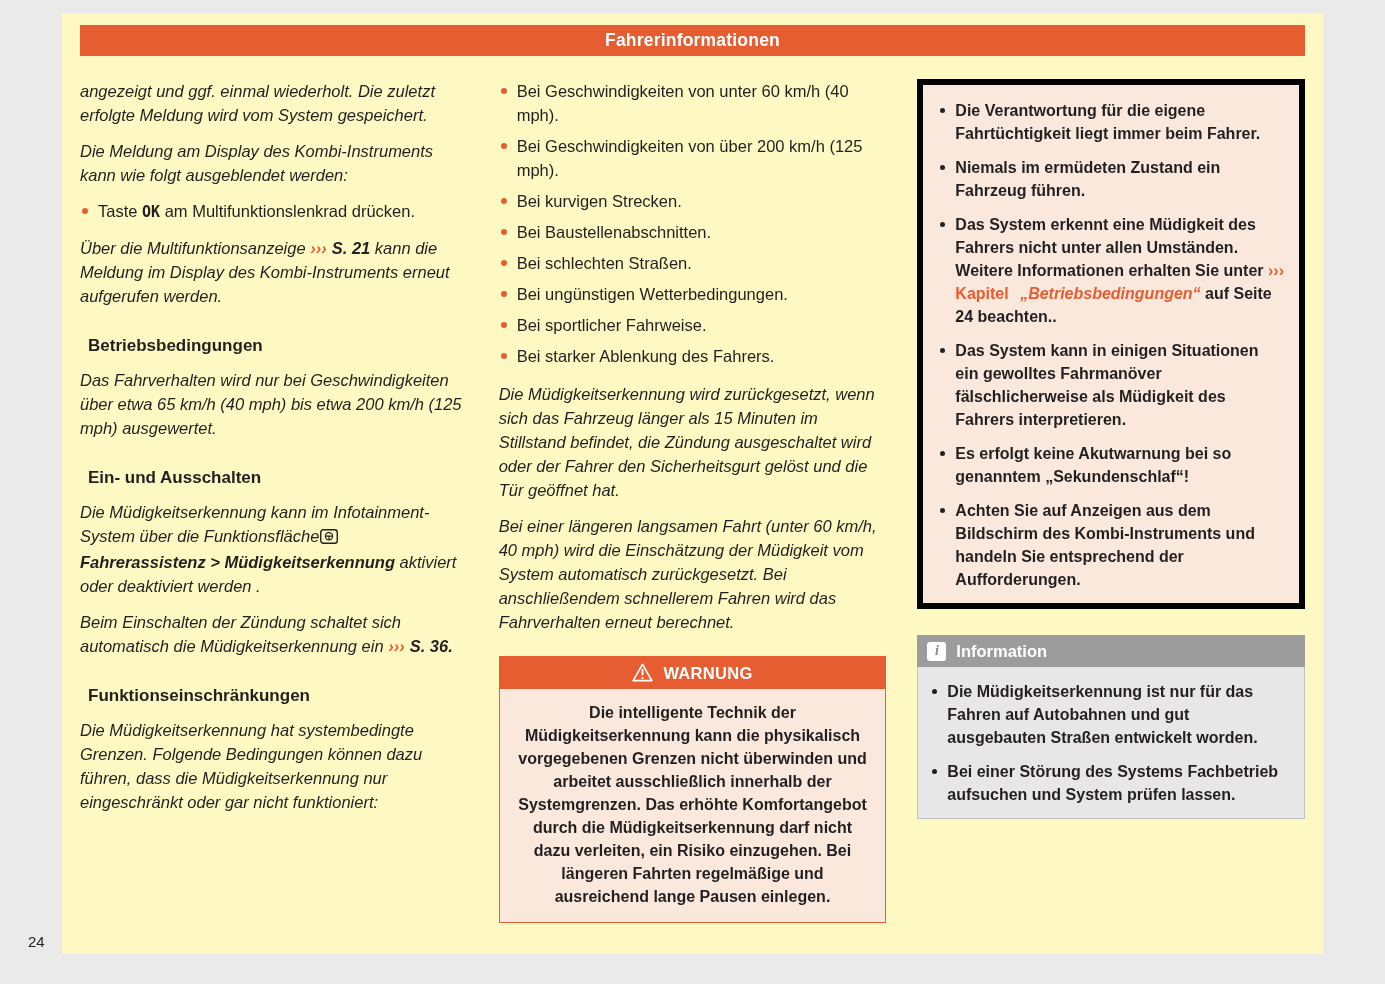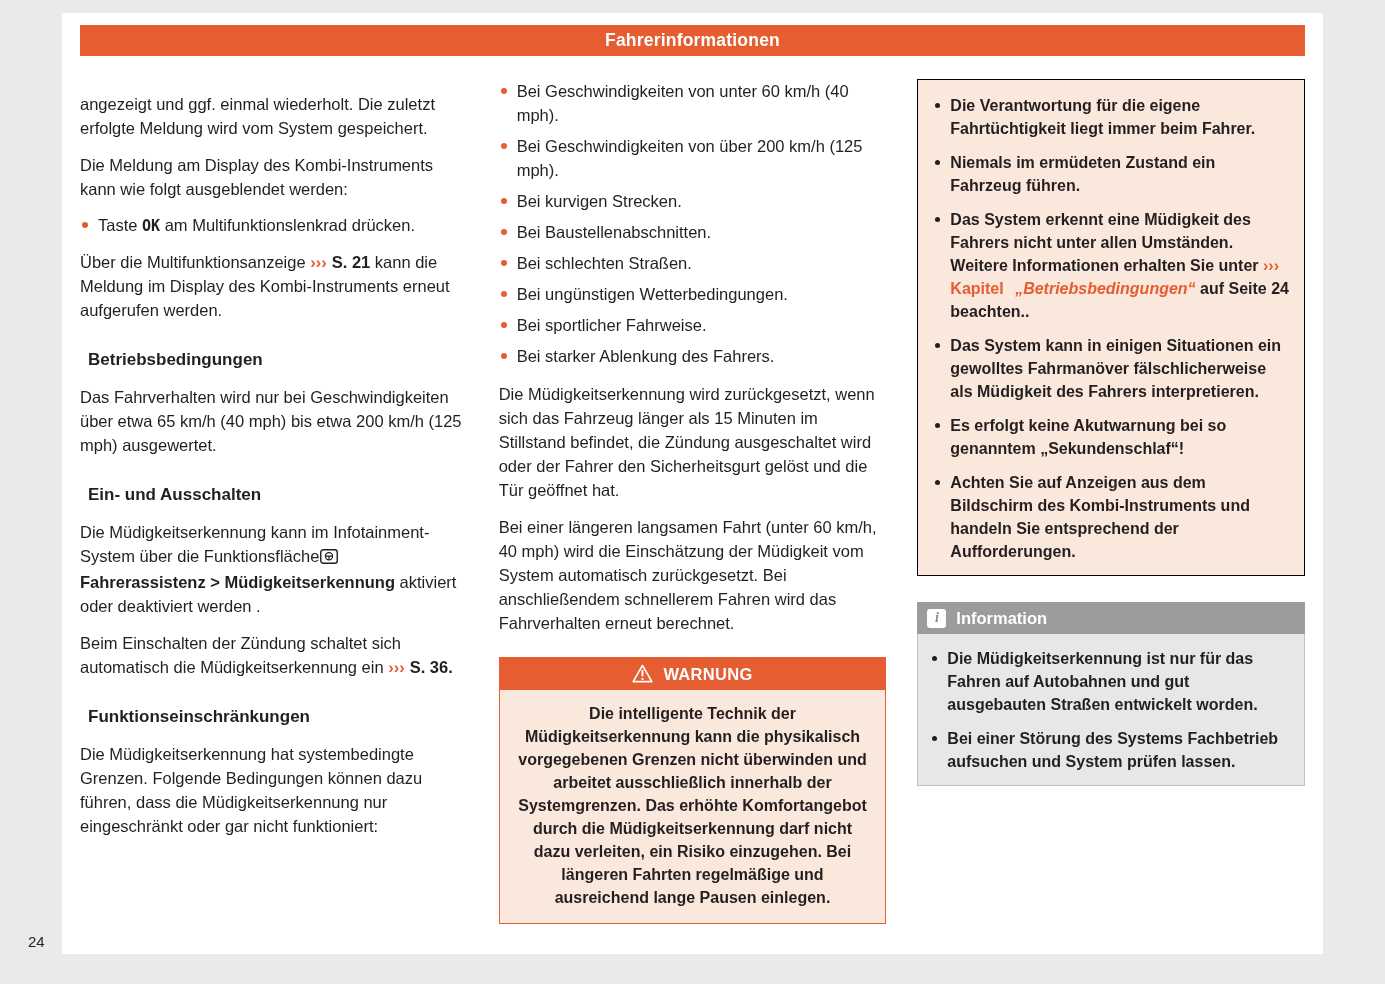--- a/index.html
+++ b/index.html
@@ -4,47 +4,47 @@
 <style>
   html,body{margin:0;padding:0;}
   body{
     width:1385px;height:984px;
     background:#EAEAEA;
     font-family:"Liberation Sans","DejaVu Sans",sans-serif;
     color:#231F20;
     position:relative;
     overflow:hidden;
   }
-  .page{position:absolute;left:62px;right:62px;top:13px;bottom:30px;background:#ffffff;}
+  .page{position:absolute;left:62px;right:62px;top:13px;bottom:30px;background:#fef9c3;}
   .header-bar{position:absolute;left:18px;right:18px;top:12px;height:31px;background:#E55D30;
     display:flex;align-items:center;justify-content:center;}
   .header-title{color:#fff;font-weight:bold;font-size:17.5px;letter-spacing:.2px;}
   .columns{position:absolute;left:18px;right:18px;top:66px;bottom:8px;display:flex;gap:31px;
     align-items:flex-start;overflow:hidden;}
   .col{flex:1;min-width:0;font-size:16.5px;line-height:24px;}
-  .para{margin:13px 0 12px 0;}
+  .para{margin:0 0 12px 0;font-style:italic;}
   .section-heading{font-size:17px;font-weight:bold;margin:26px 8px 10px;}
   .bullet-item{display:flex;margin:0 0 7px 0;}
   .dot{flex:0 0 auto;width:6px;height:6px;border-radius:50%;margin:9px 10px 0 2px;}
   .orange-dot{background:#E55D30;}
   .dark-dot{background:#231F20;width:5px;height:5px;}
   .bullet-text{flex:1;min-width:0;}
   .key-cap{font-family:"DejaVu Sans Mono",monospace;font-weight:bold;font-size:15px;}
   .arrows{color:#E55D30;font-weight:bold;}
   .ref{font-weight:bold;margin-left:5px;}
   .bold{font-weight:bold;}
   .func-icon{display:inline-block;vertical-align:-2px;margin:0 3px 0 1px;}
   .after-bullets{margin-top:14px;}
   .warn-box{margin-top:22px;}
   .warn-header{background:#E55D30;color:#fff;display:flex;align-items:center;gap:10px;
     padding:0 12px;height:33px;justify-content:center;}
   .warn-title{font-weight:bold;font-size:16.5px;letter-spacing:.3px;}
   .warn-body{background:#FAE8DC;border:1px solid #E55D30;border-top:none;
     padding:12px 14px 14px;font-weight:bold;font-size:16px;line-height:23px;text-align:center;}
-  .warn-cont{background:#FAE8DC;border:1px solid #000000;padding:14px 15px 10px;
+  .warn-cont{background:#FAE8DC;border:6px solid #000000;padding:14px 15px 10px;
     font-weight:bold;font-size:16px;line-height:23px;}
   .warn-cont .bullet-item,.info-body .bullet-item{margin-bottom:11px;}
   .warn-cont .bullet-item:last-child,.info-body .bullet-item:last-child{margin-bottom:2px;}
   .warn-cont .dot,.info-body .dot{margin-top:9px;}
   .link-orange{color:#E55D30;}
   .italic{font-style:italic;margin-left:7px;}
   .info-box{margin-top:26px;}
   .info-header{background:#9C9C9C;display:flex;align-items:center;gap:10px;padding:0 10px;height:32px;}
   .info-icon{width:19px;height:19px;background:#fff;color:#8A8A8A;border-radius:3px;
     display:flex;align-items:center;justify-content:center;font-weight:bold;font-size:14px;

